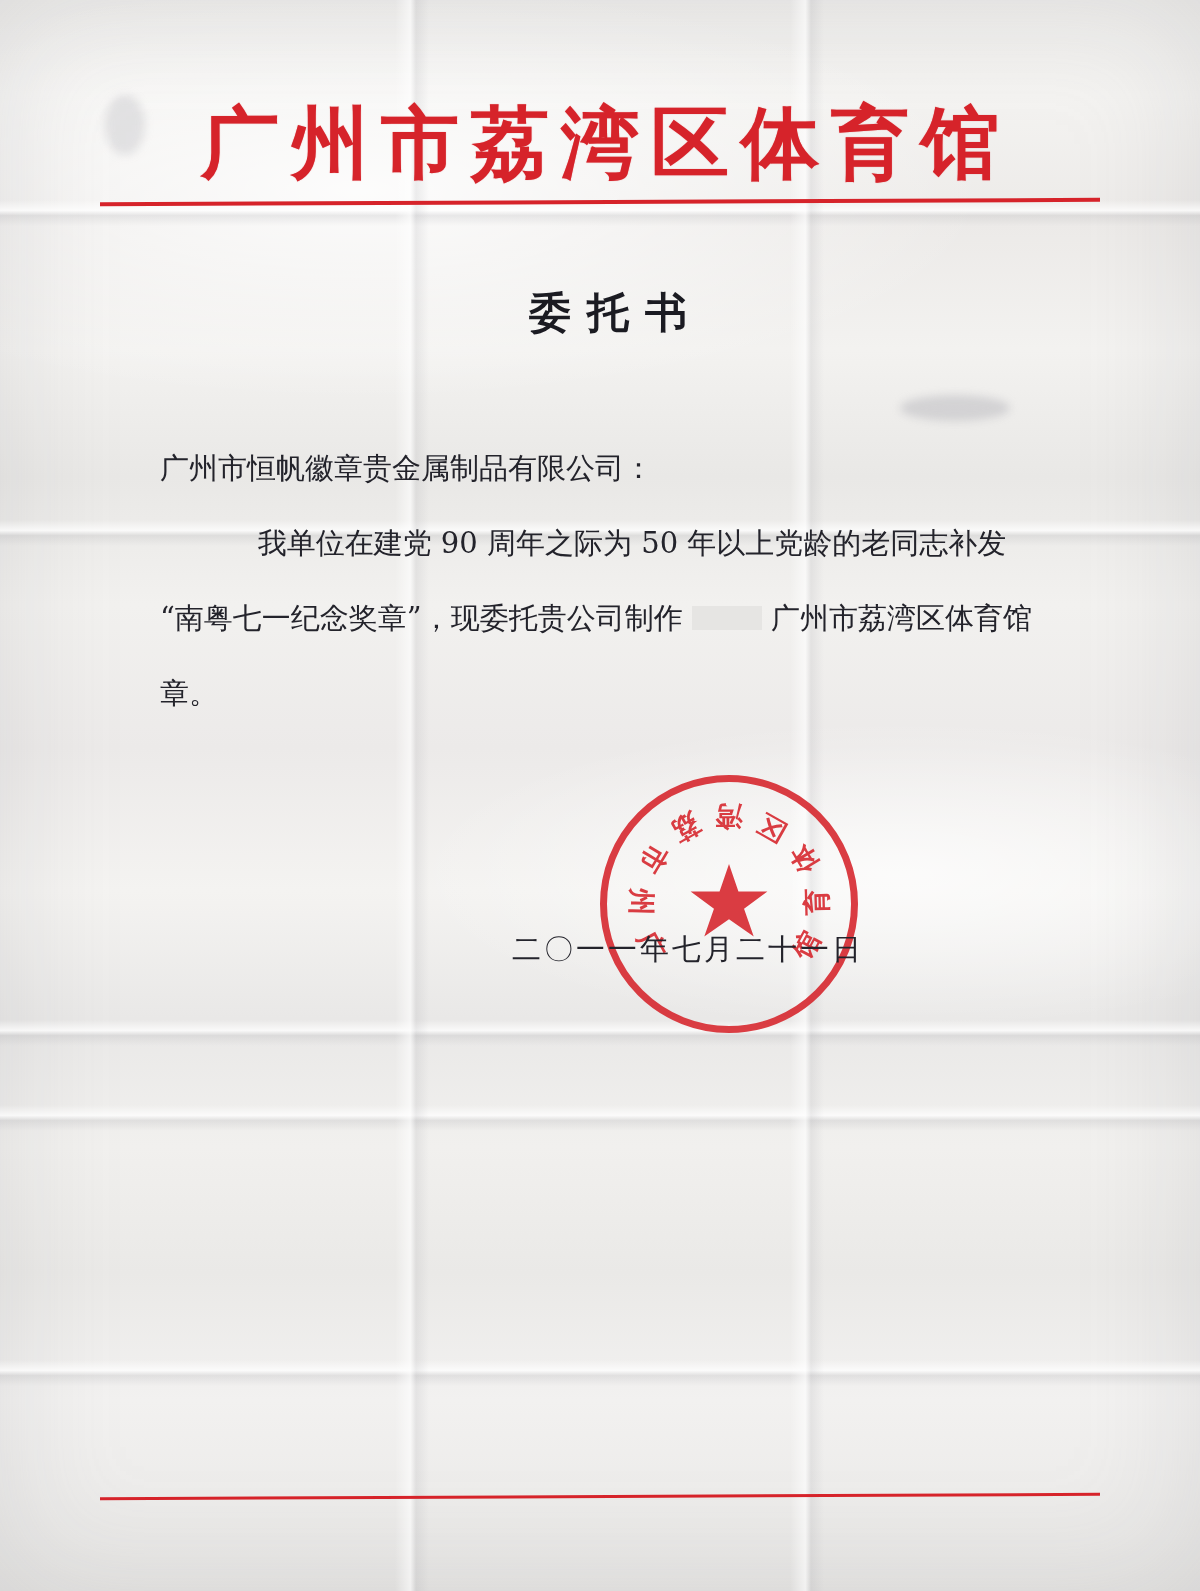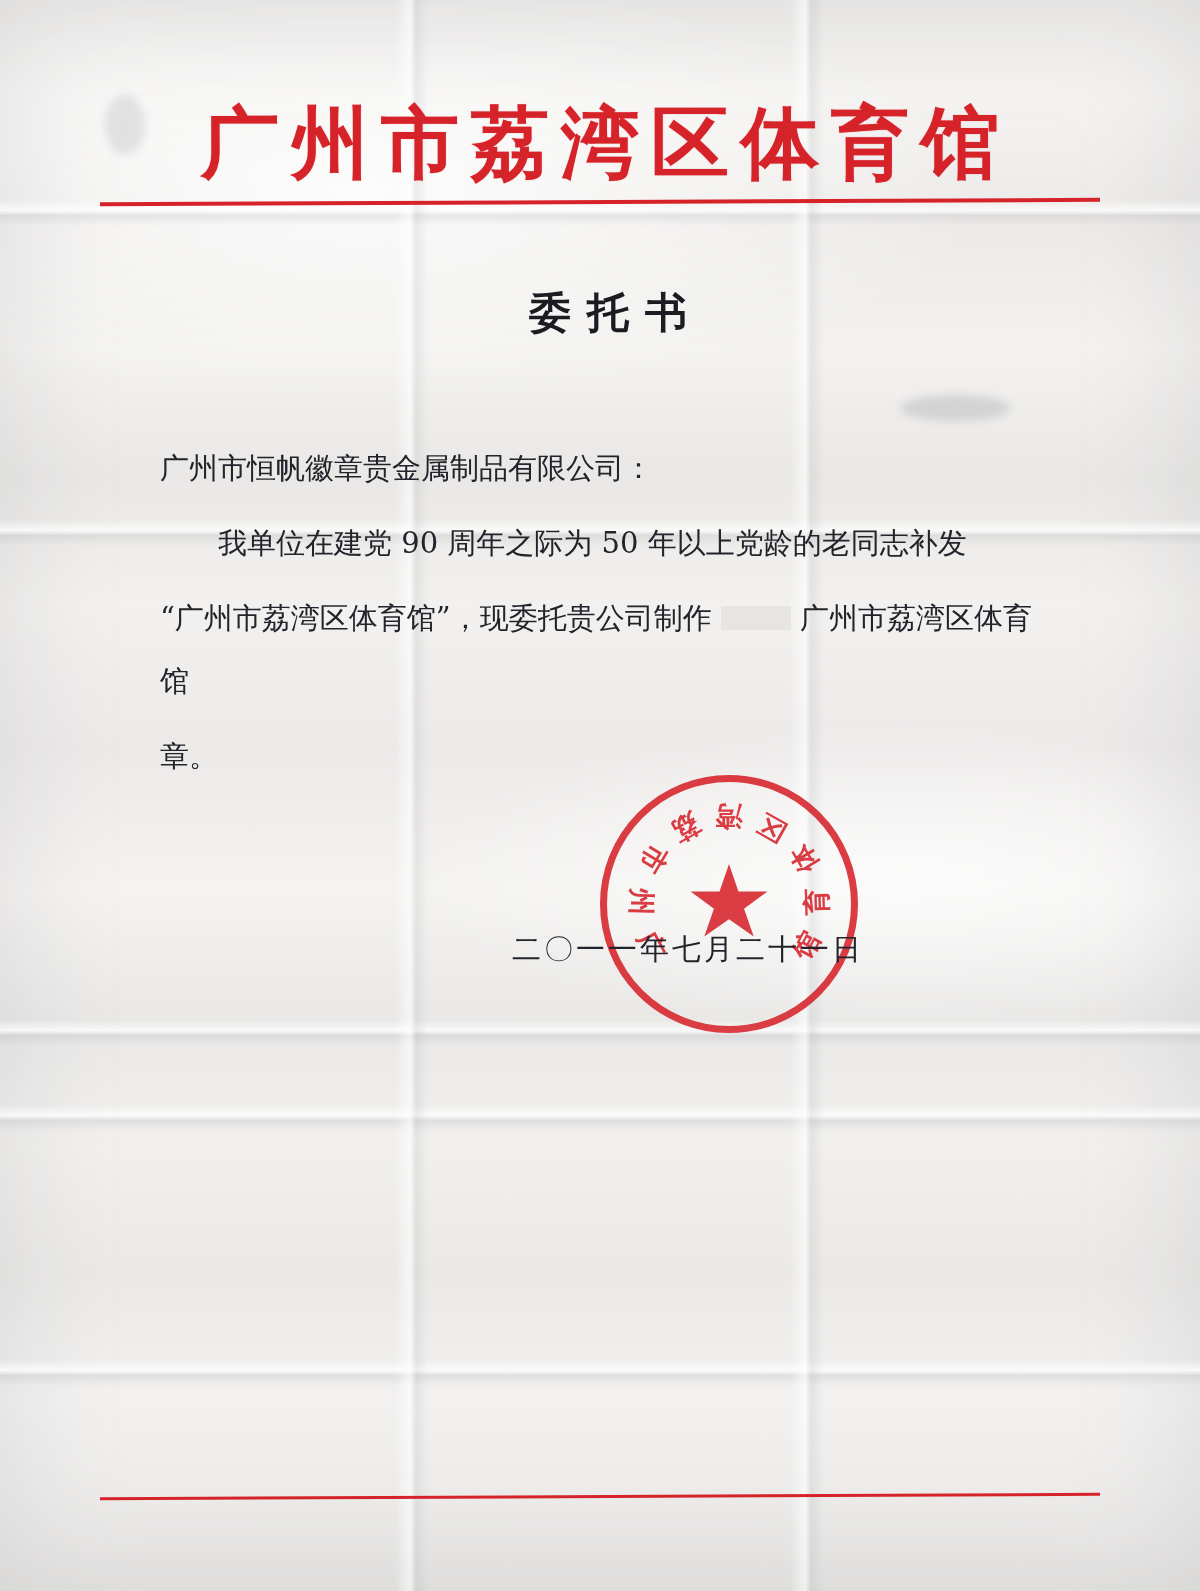--- a/index.html
+++ b/index.html
@@ -111,21 +111,21 @@
     position: absolute;
     top: 425px;
     left: 148px;
     width: 910px;
     font-family: "DejaVu Serif", serif;
     font-size: 29px;
     color: #23232b;
     line-height: 63px;
   }
   #body-text p { margin: 12px; }
-  .indent { text-indent: 58px; }
+  .indent { text-indent: 58px; text-align: center; }
   .redacted {
     display: inline-block;
     width: 70px;
     height: 24px;
     background: #e6e5e3;
     vertical-align: -2px;
   }
 
   
   #seal {
@@ -200,21 +200,21 @@
     <div id="org-title">广州市荔湾区体育馆</div>
   </div>
   <div id="header-rule"></div>
 
   <div id="doc-title">委托书</div>
 
   <div id="body-text">
     <p>广州市恒帆徽章贵金属制品有限公司：</p>
     <p class="indent">我单位在建党 90 周年之际为 50 年以上党龄的老同志补发</p>
     <p>
-      <span>“广州市荔湾区体育馆”，现委托贵公司制作</span>
+      <span>“南粤七一纪念奖章”，现委托贵公司制作</span>
       <span class="redacted"></span>
       <span>广州市荔湾区体育馆</span>
     </p>
     <p>章。</p>
   </div>
 
   <div id="seal">
     <div class="ring"></div>
     <div class="seal-text" id="seal-arc">
         <span style="transform: translate(-50%, -50%) rotate(-118deg) translateY(-88px) rotate(180deg); transform-origin: 50% 50%;">广</span>

